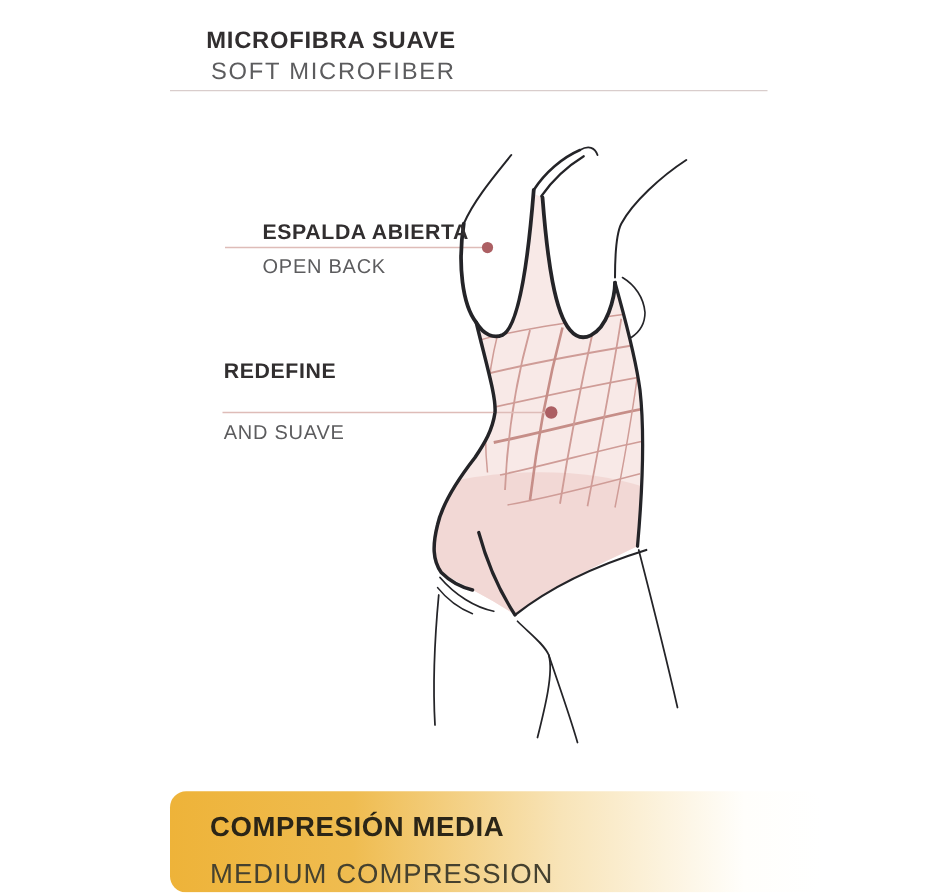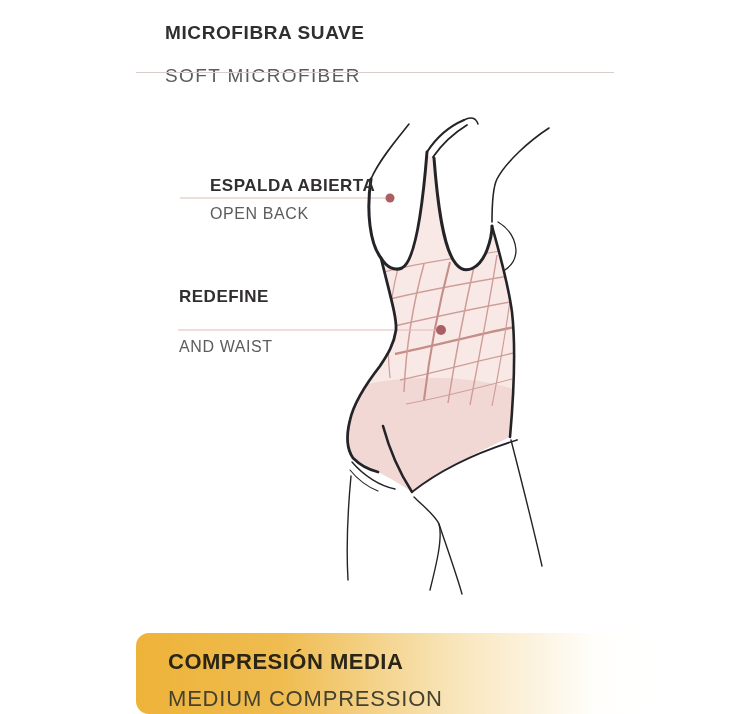--- a/index.html
+++ b/index.html
@@ -1,23 +1,23 @@
 <!DOCTYPE html>
 <html style="--accent-gold: #eeb339; --banner-text-dark: #2b2517; --banner-text-sub: #45412f; --text-dark: #312e2f; --text-gray: #5c5c5e; --divider: #d9cdcc; --callout-line: #debcb8; --callout-dot: #ac5f63; --fabric: #f8e9e7; --fabric-shade: #f2d8d5; --grid-line: #cf9c97; --grid-line-strong: #c68e88; --outline: #242428;"><head>
 <meta charset="utf-8">
 <style>
   html,body{margin:0;padding:0;background:#ffffff;}
   .canvas{
     position:relative;width:750px;height:714px;background:#ffffff;
     font-family:"Liberation Sans",sans-serif;overflow:hidden;
   }
   
-  .hdr{position:absolute;left:165px;top:21px;}
+  .hdr{position:absolute;left:165px;top:21px;text-align:right;}
   .hdr-title{font-size:19px;font-weight:bold;color:var(--text-dark);letter-spacing:.6px;line-height:23px;}
-  .hdr-sub{font-size:19px;color:var(--text-gray);letter-spacing:1.4px;line-height:23px;margin-top:20px;}
+  .hdr-sub{font-size:19px;color:var(--text-gray);letter-spacing:1.4px;line-height:23px;margin-top:2px;}
   .divider{position:absolute;left:136px;top:72px;width:478px;height:1px;background:var(--divider);}
   
   .callout-title{font-size:17px;font-weight:bold;color:var(--text-dark);letter-spacing:.5px;line-height:18px;}
   .callout-sub{font-size:16px;color:var(--text-gray);letter-spacing:.6px;line-height:17px;}
   .co1-title{position:absolute;left:210px;top:177px;}
   .co1-sub{position:absolute;left:210px;top:205px;}
   .co2-title{position:absolute;left:179px;top:288px;}
   .co2-sub{position:absolute;left:179px;top:338px;}
   
   svg.fig{position:absolute;left:0;top:0;}
@@ -138,21 +138,21 @@
     </g>
   </svg>
 
   <div class="callout-title co1-title">ESPALDA ABIERTA</div>
   <div class="callout-sub co1-sub">OPEN BACK</div>
 
   <div class="callout-title co2-title">
     <div>REDEFINE</div>
   </div>
   <div class="callout-sub co2-sub">
-    <div>AND WAIST</div>
+    <div>AND SUAVE</div>
   </div>
 
   <div class="banner">
     <div class="banner-inner">
       <div class="banner-title">COMPRESIÓN MEDIA</div>
       <div class="banner-sub">MEDIUM COMPRESSION</div>
     </div>
   </div>
 
 </div>

